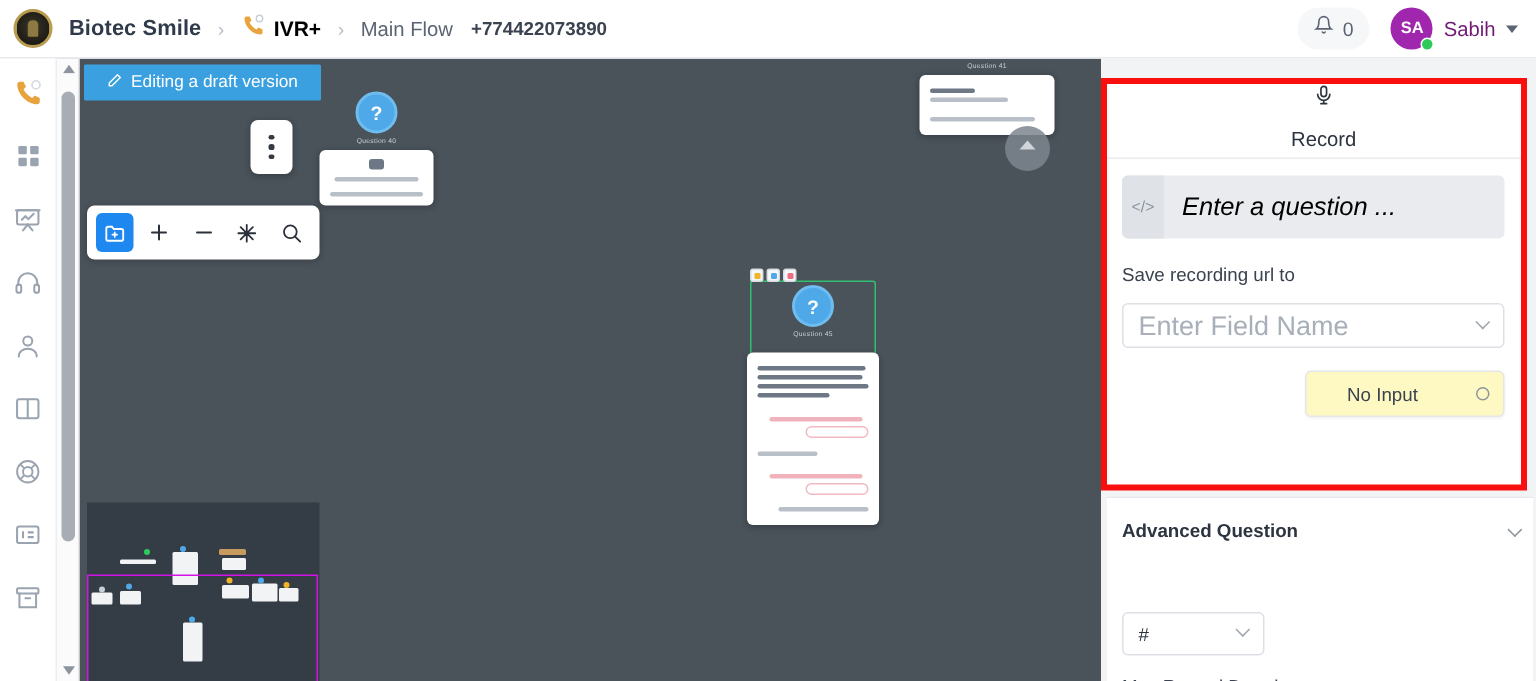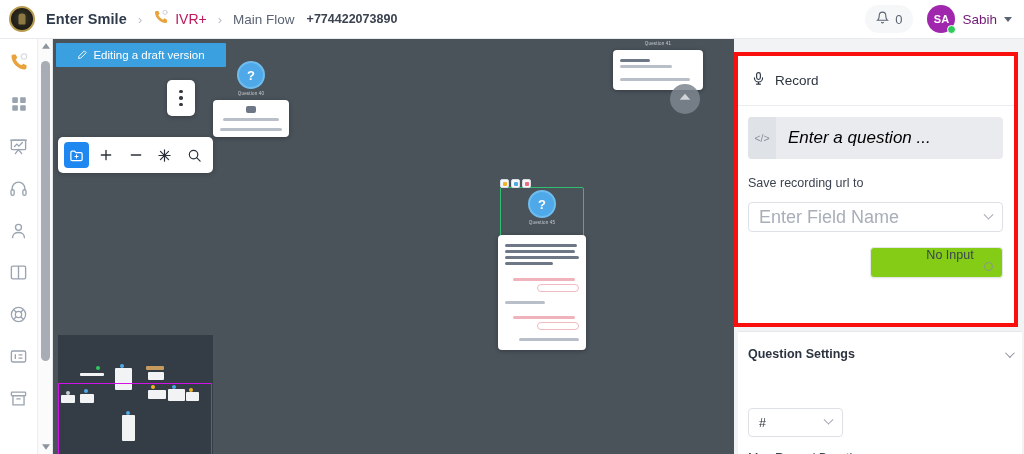--- a/index.html
+++ b/index.html
@@ -27,21 +27,21 @@
     transform: translate(-50%,-50%);
     width: 7px; height: 11px; border-radius: 3px 3px 1px 1px;
     background: #8d7a42;
   }
   .crumbs { display: flex; align-items: center; margin-left: 11px; }
   .crumb-main {
     font-size: 14.5px; font-weight: bold; color: #2f3a4a; letter-spacing: .1px;
   }
   .sep { color: #b9bfc9; font-size: 13px; margin: 0 11px; }
   .crumb-ivr { display: flex; align-items: center; gap: 6px; }
-  .crumb-ivr .lbl { font-size: 14px; font-weight: normal; color: #be185d; }
+  .crumb-ivr .lbl { font-size: 14px; font-weight: bold; color: #000000; }
   .crumb-flow { font-size: 13.5px; color: #5b6472; }
   .crumb-phone { font-size: 12.5px; color: #3b4350; margin-left: 12px; font-weight: 600; }
 
   .topbar-right {
     margin-left: auto; display: flex; align-items: center; gap: 14px; margin-right: 12px;
   }
   .bell-wrap {
     display: flex; align-items: center; gap: 6px;
     background: #f6f7f9; border-radius: 14px; padding: 5px 11px;
   }
@@ -125,21 +125,21 @@
     border: 1px solid #d8dce2; display:flex; align-items:center; justify-content:center;
   }
   .badge-sq i { width: 4px; height: 4px; border-radius: 1px; display:block; }
 
   .selected-outline {
     position: absolute; border: 1.5px solid #2fbf6e; border-radius: 2px;
   }
 
   
   .edit-banner {
-    position: absolute; left: 18px; top: 4px; width: 170px; height: 24px;
+    position: absolute; left: 18px; top: 4px; width: 158px; height: 24px;
     background: #3aa0e0; color: #fff; font-size: 11.5px;
     display: flex; align-items: center; justify-content: center; gap: 5px;
     z-index: 20; border-radius: 1px;
   }
   .publish-btn {
     position: absolute; left: 26px; top: 44px; width: 90px; height: 30px;
     background: #1e88f0; color: #fff; border-radius: 5px; border: none;
     font-size: 13px; cursor: pointer; z-index: 20;
     box-shadow: 0 1px 3px rgba(0,0,0,.2);
   }
@@ -183,21 +183,21 @@
     position: absolute; left: 734px; top: 39px; width: 290px; height: 415px;
     background: #f1f3f5; overflow: hidden; z-index: 35;
   }
   .hl-box {
     position: absolute; left: 0; top: 13px; width: 284px; height: 275px;
     border: 4px solid #fa0f0f; background: #ffffff; z-index: 2;
   }
   .rec-head {
     position: absolute; left: 4px; top: 17px; width: 276px; height: 50px;
     display: flex; align-items: center; gap: 9px; padding-left: 13px;
-    border-bottom: 1px solid #eaecef; background: #fff; z-index: 3;
+    border-bottom: 1px solid #eaecef; background: #fff; z-index: 3; flex-direction: column;
   }
   .rec-title { font-size: 13.5px; color: #2c3440; }
   .q-row {
     position: absolute; left: 14px; top: 78px; width: 255px; height: 42px;
     background: #e9ebee; border-radius: 4px; display: flex; align-items: center; z-index: 3;
   }
   .q-code {
     width: 28px; height: 42px; background: #dfe2e6; border-radius: 4px 0 0 4px;
     display: flex; align-items: center; justify-content: center;
     color: #8a929c; font-size: 10.5px;
@@ -213,24 +213,23 @@
     background: #fff; border: 1px solid #dde0e5; border-radius: 4px;
     display: flex; align-items: center; padding: 0 10px; z-index: 3;
   }
   .field-sel .ph { font-size: 18px; color: #a8afb8; }
   .chev {
     margin-left: auto; width: 7px; height: 7px; border-right: 1.5px solid #a0a7b0;
     border-bottom: 1.5px solid #a0a7b0; transform: rotate(45deg) translate(-2px,-2px);
   }
   .noinput-btn {
     position: absolute; left: 136px; top: 208px; width: 133px; height: 31px;
-    background: #84cc16; border: 1px solid #e4e7ea; border-radius: 4px;
+    background: #fef9c3; border: 1px solid #e4e7ea; border-radius: 4px;
     display: flex; align-items: center; z-index: 3;
     box-shadow: 0 1px 2px rgba(0,0,0,.05);
-    flex-direction: column;
   }
   .noinput-btn .t { font-size: 12.5px; color: #3b4350; margin-left: 27px; }
   .noinput-btn .o {
     margin-left: auto; margin-right: 9px; width: 9px; height: 9px;
     border: 1.3px solid #8d949e; border-radius: 50%;
   }
 
   .adv-sec {
     position: absolute; left: 4px; top: 292px; width: 284px; height: 123px;
     background: #fff; z-index: 1;
@@ -257,21 +256,21 @@
   }
 </style>
 </head>
 <body>
 
 <div class="app">
 
   <div class="topbar">
     <div class="logo"></div>
     <div class="crumbs">
-      <span class="crumb-main">Enter Smile</span>
+      <span class="crumb-main">Biotec Smile</span>
       <span class="sep">›</span>
       <span class="crumb-ivr">
         <span>
           <svg width="16" height="16" viewBox="0 0 24 24" fill="none" stroke="#e8a33d" stroke-width="2" stroke-linecap="round">
             <path d="M5 3c-1 0-2 1-2 2 0 8 8 16 16 16 1 0 2-1 2-2v-3l-4-2-2 2c-3-1.5-5.5-4-7-7l2-2-2-4H5z" fill="#e8a33d" stroke="none"></path>
             <circle cx="18" cy="5" r="3.2" stroke="#c9ced5" stroke-width="1.4" fill="none"></circle>
           </svg>
         </span>
         <span class="lbl">IVR+</span>
       </span>
@@ -540,21 +539,21 @@
 
     <div class="noinput-btn">
       <span class="t">No Input</span>
       <span class="o"></span>
     </div>
 
     <div class="panel-div"></div>
 
     <div class="adv-sec">
       <div class="adv-head">
-        <span class="adv-title">Question Settings</span>
+        <span class="adv-title">Advanced Question</span>
         <span class="adv-chev"></span>
       </div>
       <div class="sel-key">
         <span class="v">#</span>
         <span class="chev"></span>
       </div>
       <div class="lbl-max">Max Record Duration</div>
 
     </div>
   </div>

